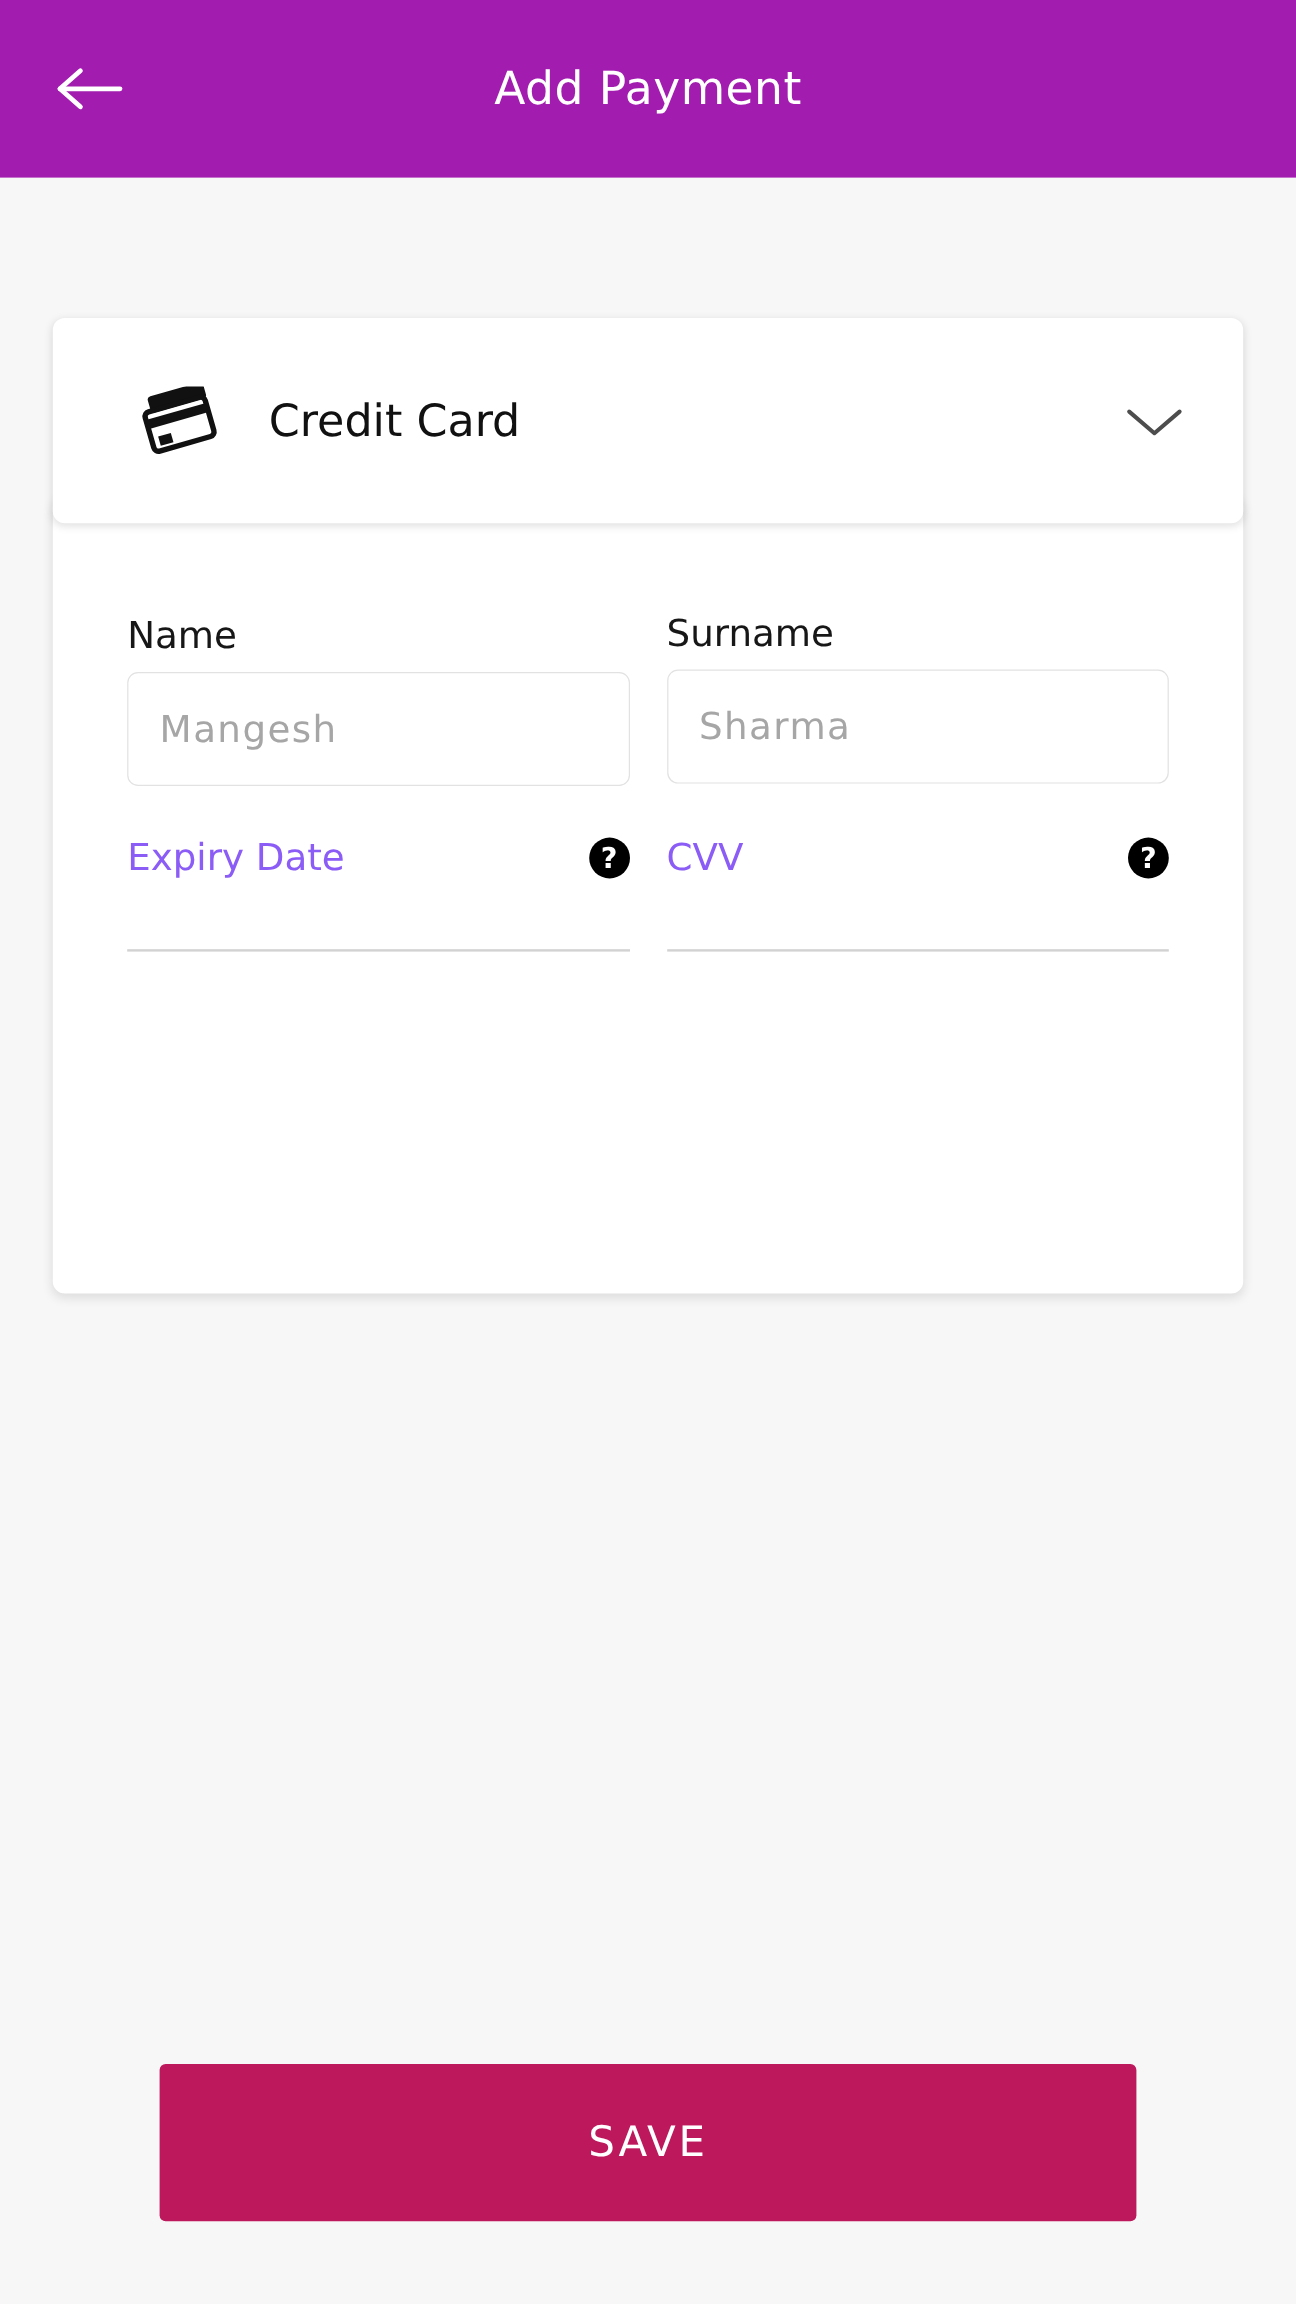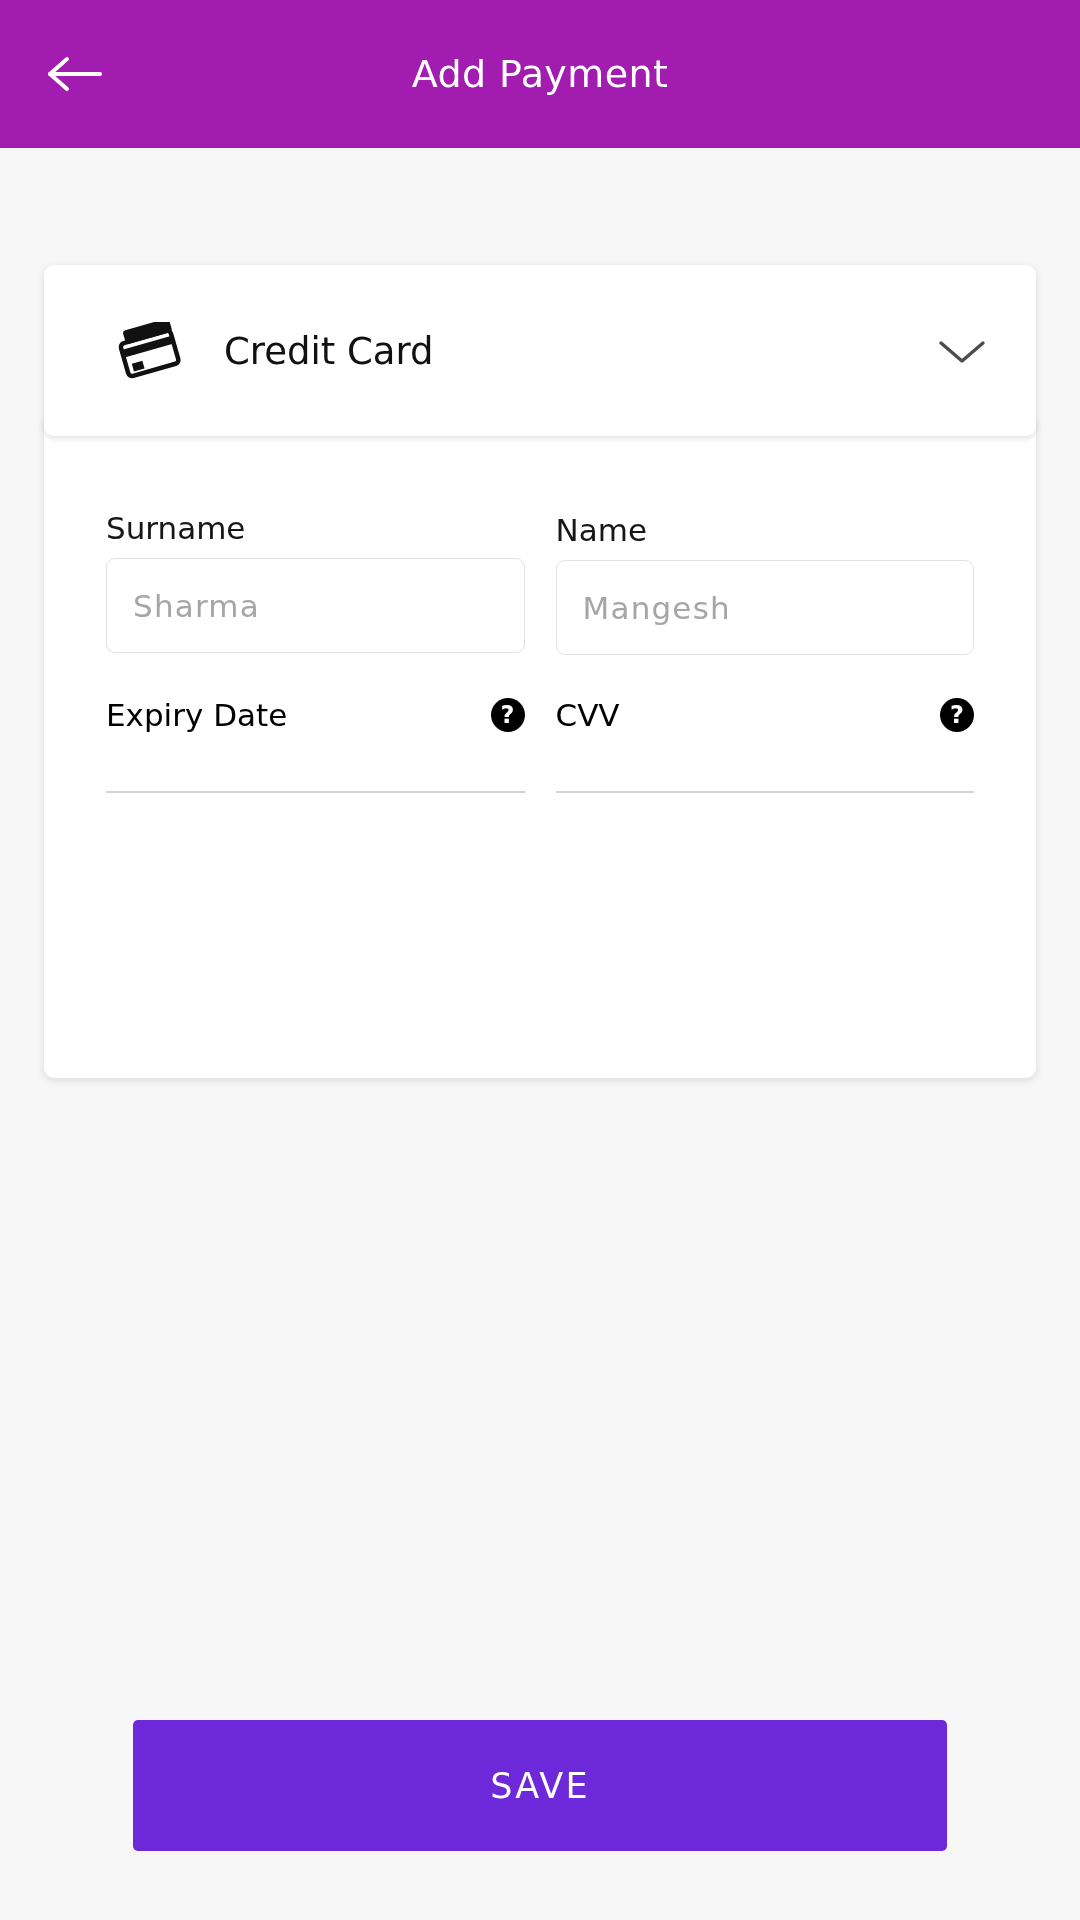--- a/index.html
+++ b/index.html
@@ -161,21 +161,21 @@
   
   .underline-group { position: relative; }
   .underline-head {
     display: flex;
     align-items: center;
     justify-content: space-between;
     margin-bottom: 14px;
   }
   .underline-label {
     font-size: 31px;
-    color: #000000;
+    color: #8b5cf6;
   }
   .help-icon {
     width: 34px;
     height: 34px;
     border-radius: 50%;
     background: #000000;
     color: #ffffff;
     font-size: 24px;
     font-weight: 700;
     display: flex;
@@ -227,21 +227,21 @@
     margin-right: 2px;
   }
 
   
   .save-btn {
     position: absolute;
     left: 133px;
     top: 1562px;
     width: 814px;
     height: 131px;
-    background: #6d28d9;
+    background: #be185d;
     border: none;
     border-radius: 5px;
     color: #ffffff;
     font-family: "DejaVu Sans", "Liberation Sans", sans-serif;
     font-size: 35px;
     letter-spacing: 2.2px;
     cursor: pointer;
   }
 </style>
 </head>
@@ -279,27 +279,27 @@
       <svg width="52" height="32" viewBox="0 0 52 32" fill="none" xmlns="http://www.w3.org/2000/svg">
         <path d="M5 8 L26 26 L47 8" stroke="#4d4d4d" stroke-width="3.4" stroke-linecap="round" stroke-linejoin="round"></path>
       </svg>
     </span>
   </div>
 
   <div class="form-card">
     <div class="form-inner">
 
       <div class="row2 name-row">
+        <div class="col">
+          <label class="field-label">Name</label>
+          <input class="box-input" type="text" placeholder="Mangesh" style="">
+        </div>
         <div class="col col-surname">
           <label class="field-label">Surname</label>
           <input class="box-input" type="text" placeholder="Sharma" style="">
-        </div>
-        <div class="col">
-          <label class="field-label">Name</label>
-          <input class="box-input" type="text" placeholder="Mangesh" style="">
         </div>
       </div>
 
 
       <div class="row2 expiry-row">
         <div class="col underline-group">
           <div class="underline-head">
             <span class="underline-label">Expiry Date</span>
             <span class="help-icon">?</span>
           </div>

